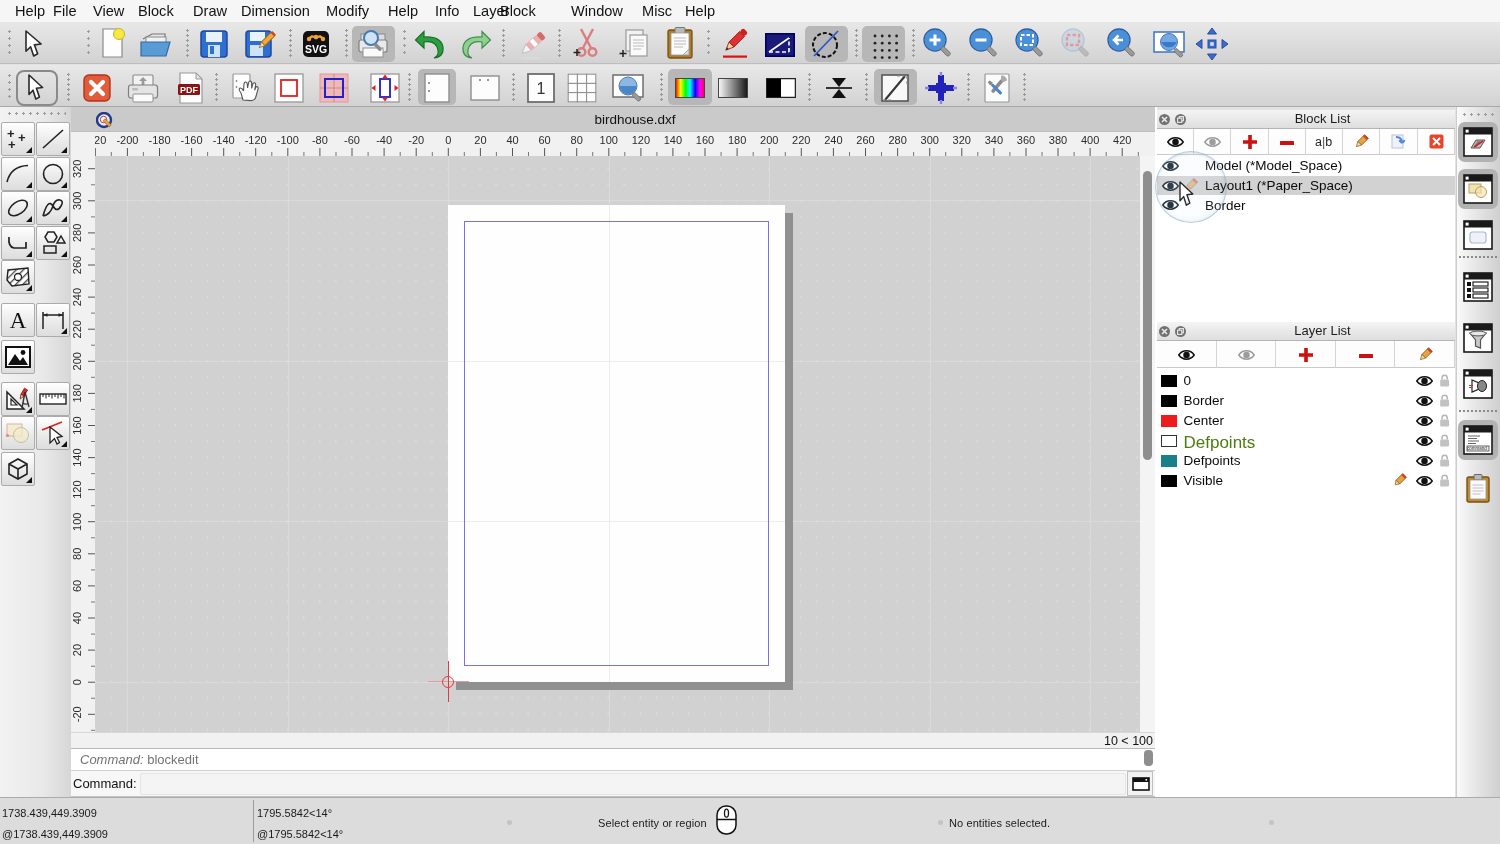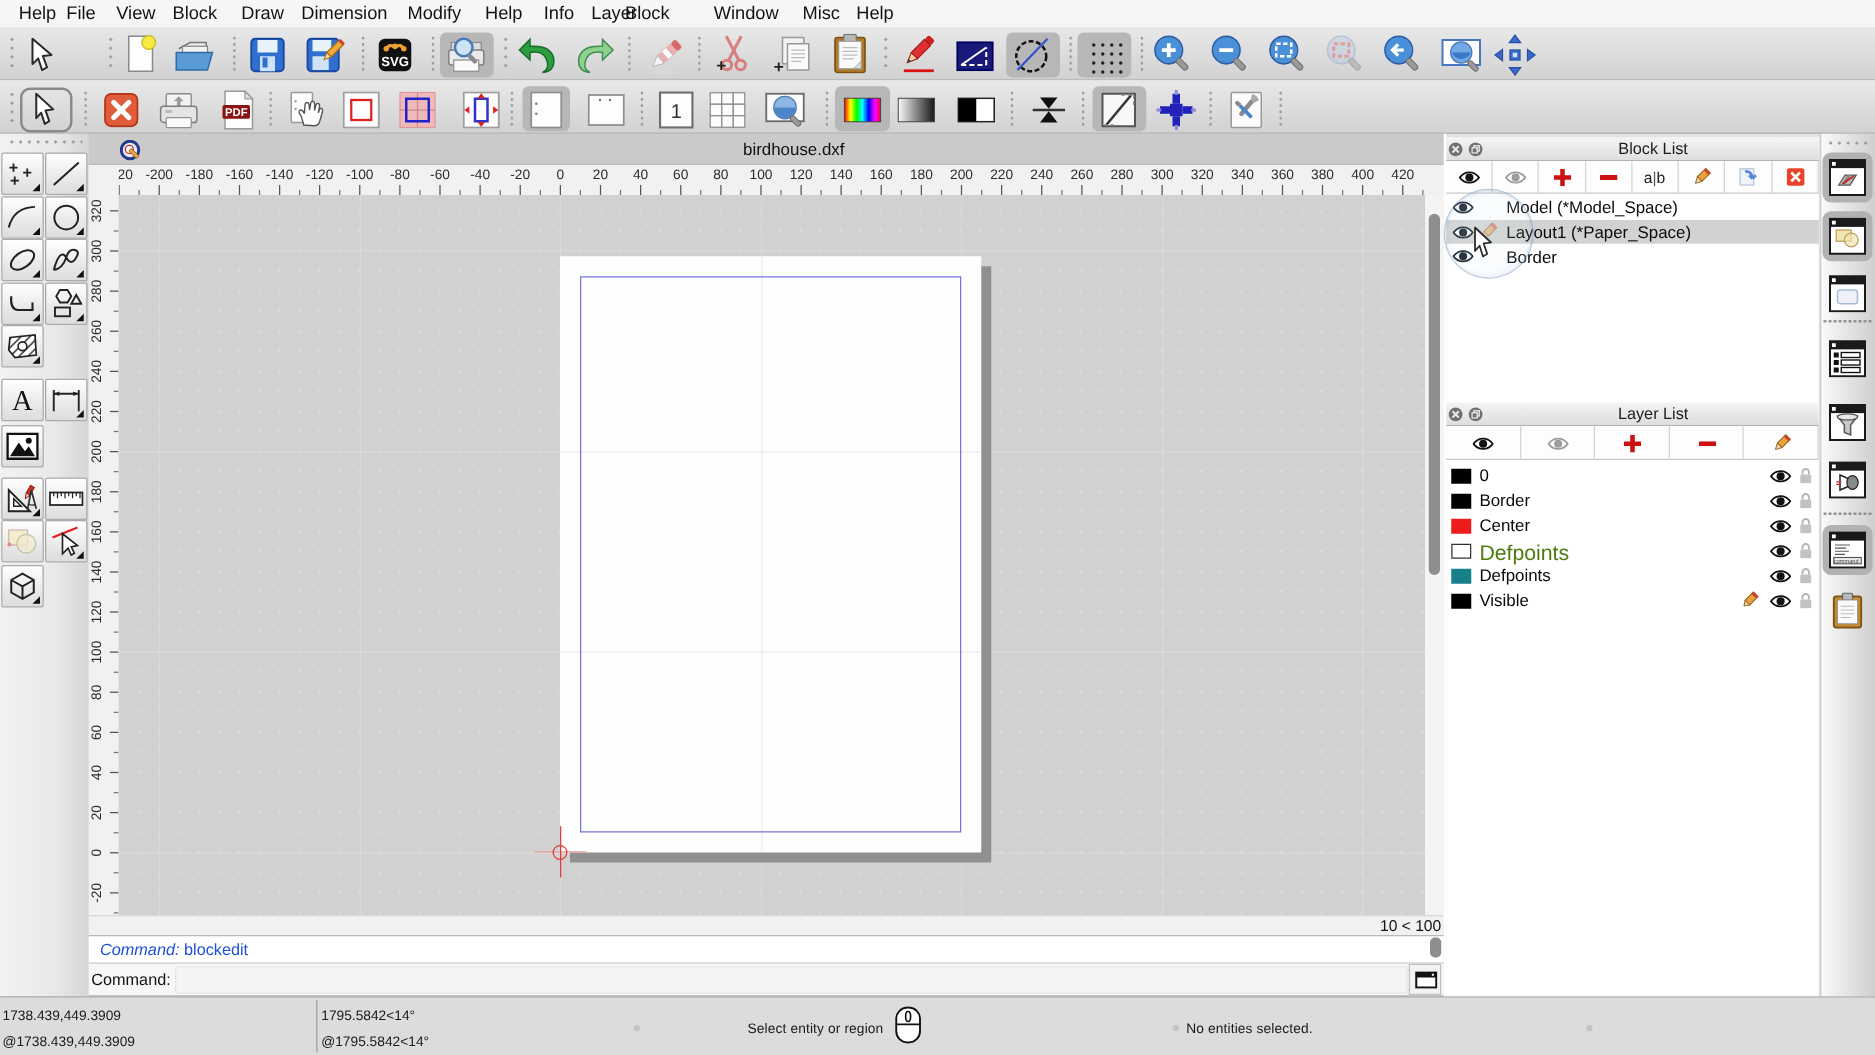--- a/index.html
+++ b/index.html
@@ -709,21 +709,21 @@
 <div style="position:absolute;left:369.3px;top:65.5px;width:305px;height:444.6px;border:1.5px solid #7575dc"></div>
 <div style="position:absolute;left:332.8px;top:525.4px;width:41px;height:1.6px;background:#e89a9a"></div>
 <div style="position:absolute;left:352.5px;top:505.7px;width:1.6px;height:41px;background:#e23b3b"></div>
 <div style="position:absolute;left:347.3px;top:520.2px;width:12px;height:12px;border:1.4px solid #e23b3b;border-radius:50%"></div>
 </div>
 <div class="abs" style="left:1140px;top:155.5px;width:15px;height:576.5px;background:#f4f4f4"></div>
 <div class="abs" style="left:1143px;top:171px;width:9px;height:289px;background:#8e8e8e;border-radius:4.5px"></div>
 <div class="abs" style="left:71px;top:732px;width:1084px;height:15.5px;background:#f1f1f1;border-top:1px solid #d8d8d8"></div>
 <div class="abs" style="left:1000px;top:733.5px;width:153px;text-align:right;font-size:12.5px;color:#111">10 &lt; 100</div>
 <div class="abs" style="left:71px;top:747.5px;width:1084px;height:22.5px;background:#fff;border-top:1px solid #b9b9b9"></div>
-<div class="abs" style="left:80px;top:751.5px;font-size:13px;color:#1d4ed8"><i>Command:</i> blockedit</div>
+<div class="abs" style="left:80px;top:751.5px;font-size:13px;color:#737373"><i>Command:</i> blockedit</div>
 <div class="abs" style="left:1143.5px;top:750px;width:9px;height:16px;background:#8e8e8e;border-radius:4px"></div>
 <div class="abs" style="left:71px;top:770px;width:1084px;height:27px;background:#f7f7f7;border-top:1px solid #d0d0d0;border-bottom:1px solid #c4c4c4"></div>
 <div class="abs" style="left:73px;top:776px;font-size:13px;color:#111">Command:</div>
 <div class="abs" style="left:140px;top:772.5px;width:986px;height:22px;background:#f4f4f4;border:1px solid #e4e4e4;border-radius:2px"></div>
 <div class="abs" style="left:1127px;top:770.5px;width:26px;height:25.5px;background:#f2f2f2;border:1px solid #c0c0c0">
     <svg width="18" height="14" viewBox="0 0 18 14" style="position:absolute;left:3.5px;top:5px">
       <rect x="1" y="1" width="16" height="12" fill="#fff" stroke="#111" stroke-width="1.6"></rect>
       <rect x="1" y="1" width="16" height="4" fill="#111"></rect>
       <rect x="13.5" y="2" width="1.6" height="1.6" fill="#fff"></rect>
     </svg>

